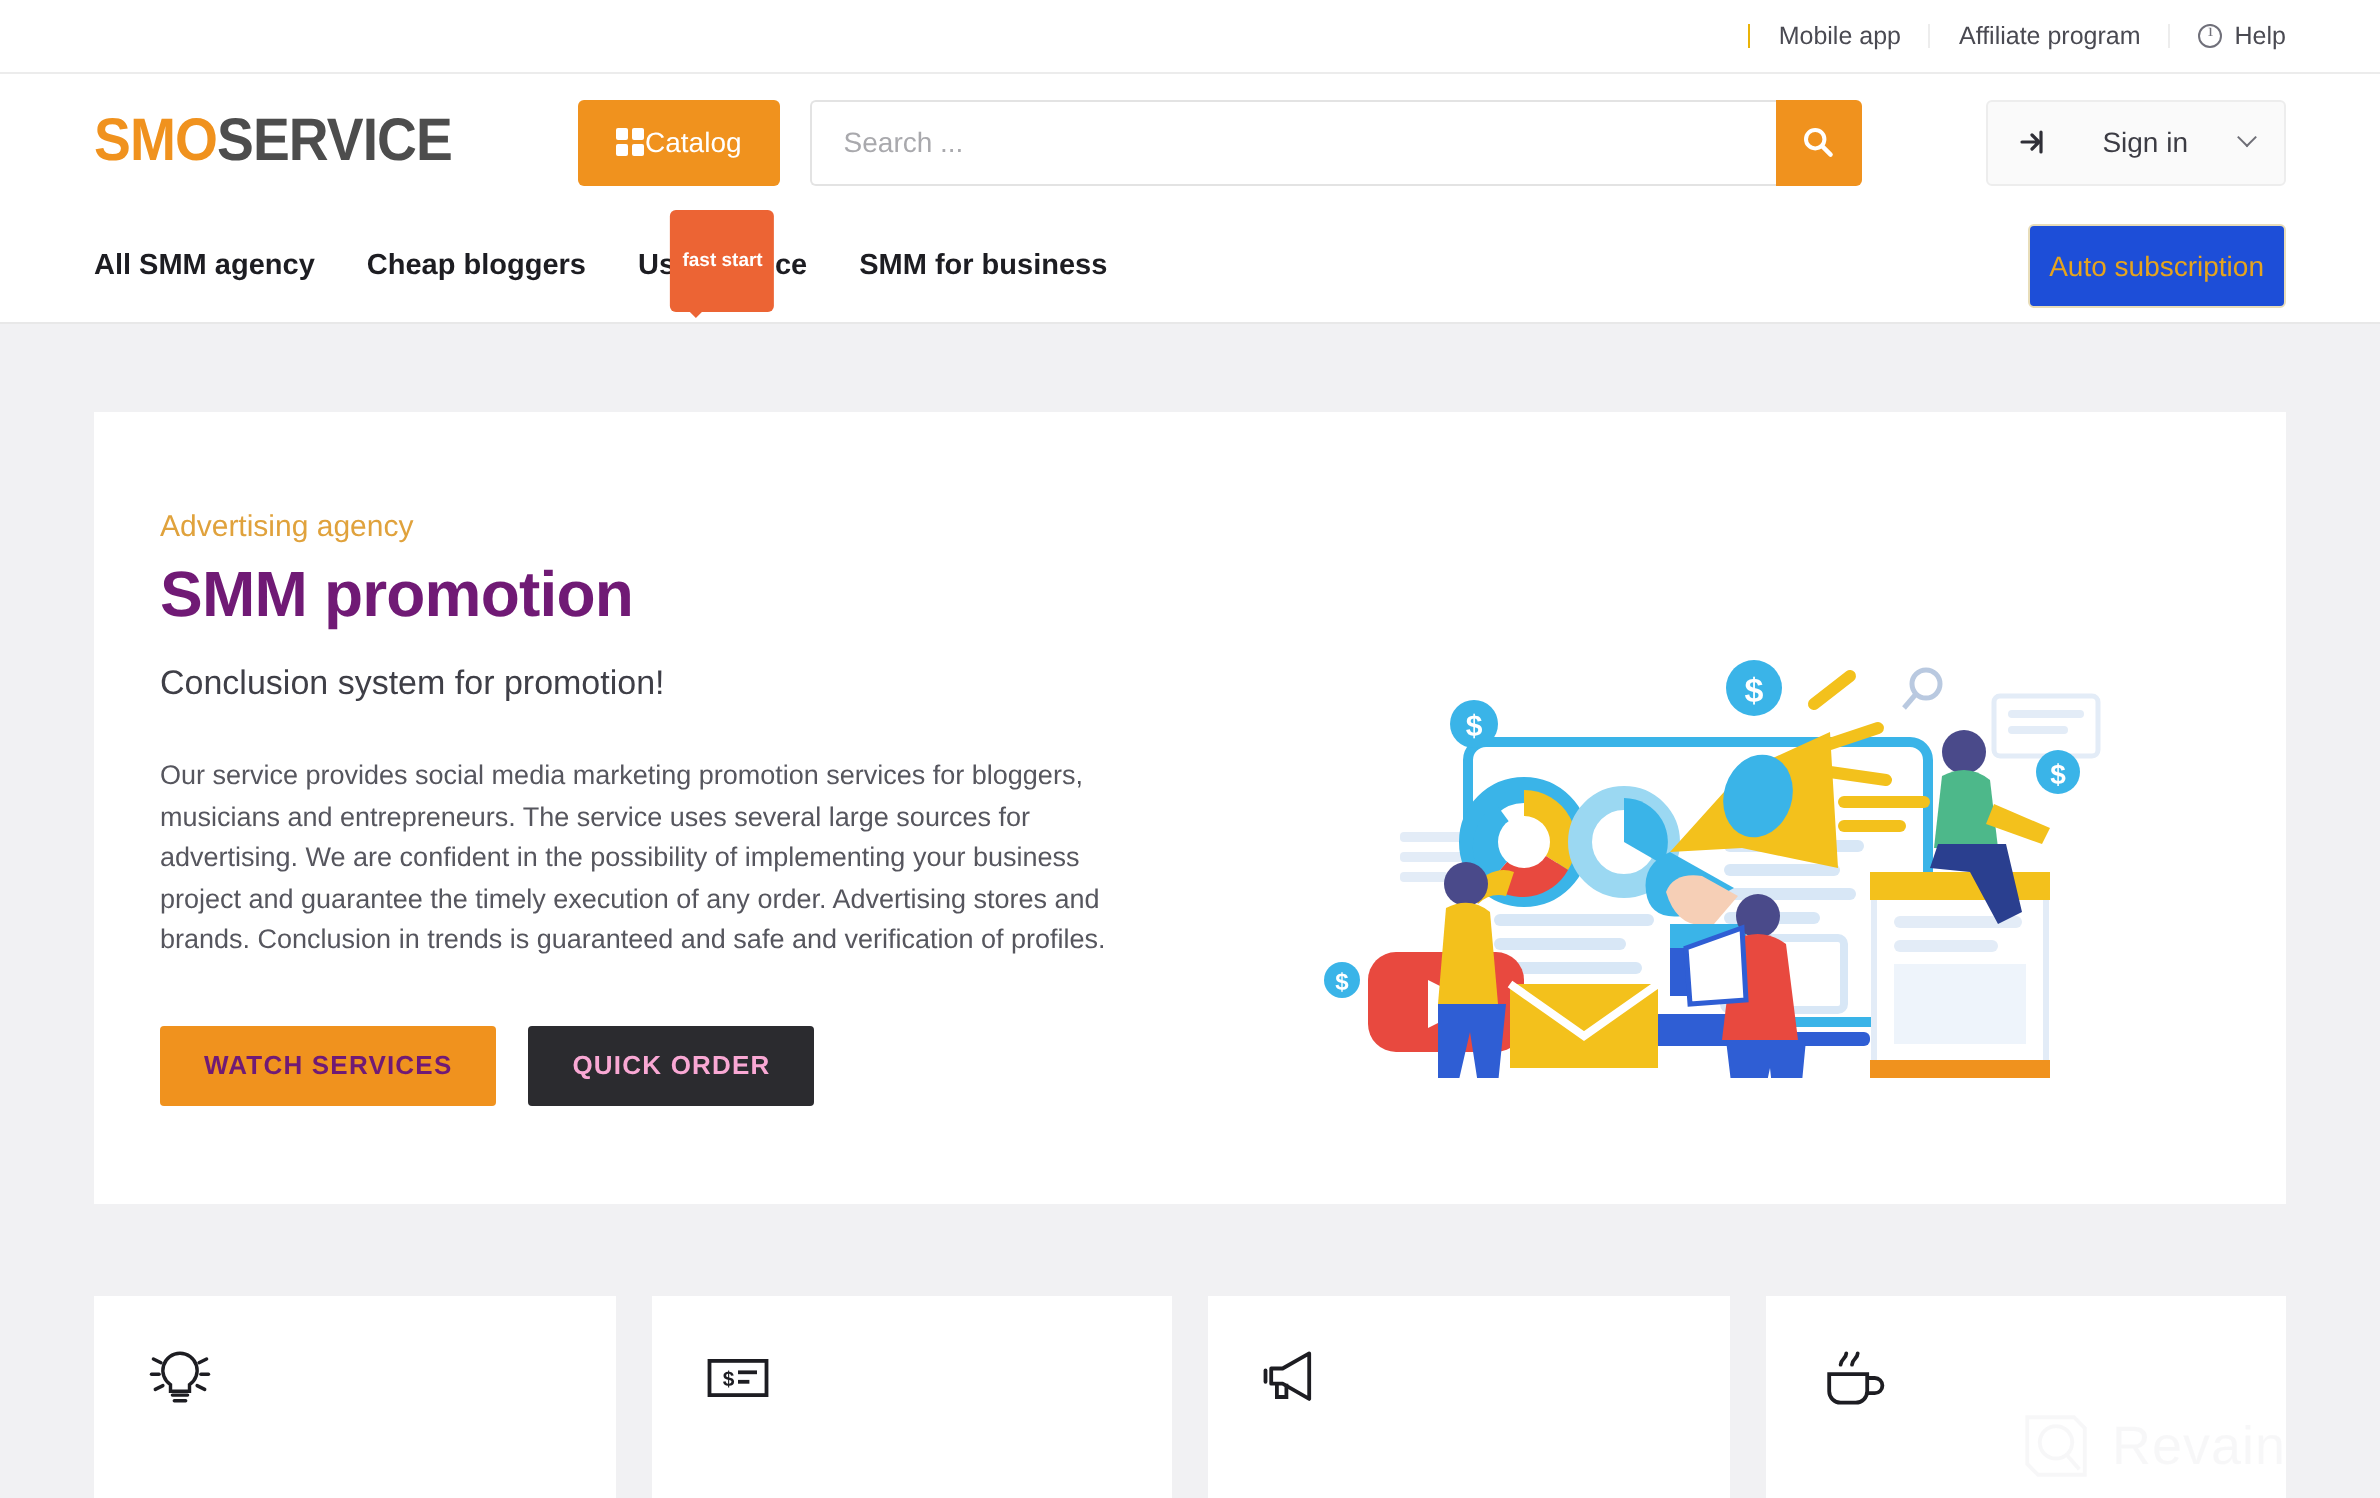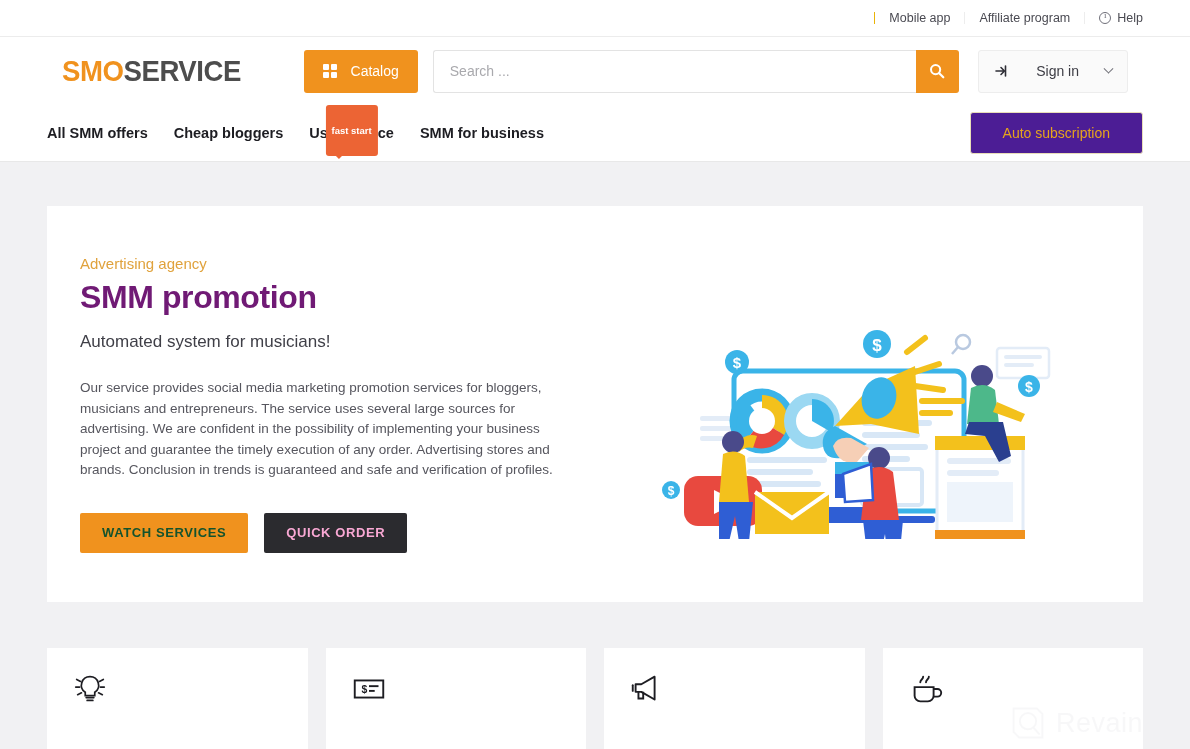--- a/index.html
+++ b/index.html
@@ -33,33 +33,33 @@
   .info-icon::after {
     content: "i"; position: absolute; left: 0; right: 0; top: -2.5px;
     text-align: center; font-size: 9px; color: #70707a;
     font-family: "Liberation Serif", serif;
   }
 
   
   .header {
     height: 68px; background: #fff;
     display: flex; align-items: center;
-    padding: 0 62px;
+    padding: 0 47px;
   }
   .logo { font-size: 30px; font-weight: bold; letter-spacing: -0.5px;
           transform: scaleX(0.92); transform-origin: left center;
           display: flex; align-items: baseline; }
   .logo .smo { color: #f0921e; }
   .logo .service { color: #4d4d4d; }
 
   .catalog-btn {
     margin-left: 47px; height: 43px; background: #f0921e;
     border: none; border-radius: 3px; color: #fff;
     font-size: 14px; display: flex; align-items: center;
-    gap: 14px; padding: 0 19px; cursor: pointer;
+    gap: 1px; padding: 0 19px; cursor: pointer;
     font-family: "Liberation Sans", sans-serif;
   }
   .grid-icon { display: grid; grid-template-columns: 6px 6px;
     grid-template-rows: 6px 6px; gap: 2px; flex: none; }
   .grid-icon i { background: #fff; display: block; border-radius: 1px; }
 
   .search-wrap { margin-left: 15px; display: flex; height: 43px; }
   .search-input {
     width: 483px; border: 1px solid #e3e3e3; border-right: none;
     border-radius: 3px 0 0 3px; padding: 0 16px; font-size: 14px;
@@ -98,40 +98,40 @@
     background: #ec6434; color: #fff; font-size: 9.5px; font-weight: bold;
     padding: 20px 6px; border-radius: 3px; white-space: nowrap;
   }
   .nav-badge::after {
     content: ""; position: absolute; bottom: -3px; left: 9px;
     border-left: 4px solid transparent; border-right: 4px solid transparent;
     border-top: 4px solid #ec6434;
   }
   .auto-sub {
     margin-left: auto; height: 42px; border: 1px solid #e8ddb9;
-    border-radius: 3px; background: #4c1d95; color: #e6a41d;
+    border-radius: 3px; background: #1d4ed8; color: #e6a41d;
     font-size: 14px; display: flex; align-items: center;
-    padding: 0 32px; cursor: pointer;
+    padding: 0 10px; cursor: pointer;
     font-family: "Liberation Sans", sans-serif;
   }
 
   
   .hero {
     margin: 44px 47px 0 47px; background: #fff; height: 396px;
     display: flex; align-items: center; position: relative;
   }
   .hero-text { width: 520px; padding-left: 33px; }
   .kicker { color: #e0a23c; font-size: 15px; margin-bottom: 7px; }
   .hero-title { font-size: 32px; font-weight: bold; color: #701a75;
     letter-spacing: -0.4px; margin-bottom: 16px; }
   .hero-sub { font-size: 17px; color: #3f3f47; margin-bottom: 26px; }
   .hero-body { font-size: 13.5px; line-height: 1.52; color: #56565e;
     width: 495px; margin-bottom: 32px; }
   .hero-btns { display: flex; gap: 16px; }
-  .btn-watch { background: #f0921e; color: #14532d; border: none;
+  .btn-watch { background: #f0921e; color: #701a75; border: none;
     padding: 0 22px; height: 40px; font-size: 13px; font-weight: bold;
     letter-spacing: 0.6px; cursor: pointer; border-radius: 2px;
     font-family: "Liberation Sans", sans-serif; }
   .btn-order { background: #2b2b2f; color: #f9a8d4; border: none;
     padding: 0 22px; height: 40px; font-size: 13px; font-weight: bold;
     letter-spacing: 0.6px; cursor: pointer; border-radius: 2px;
     font-family: "Liberation Sans", sans-serif; }
   .hero-art { position: absolute; left: 610px; top: 118px; }
 
   
@@ -191,42 +191,42 @@
       <path d="M2 7h8M7 3.5 10.5 7 7 10.5" fill="none" stroke="#2f2f37" stroke-width="1.6" stroke-linecap="round" stroke-linejoin="round"></path>
       <path d="M11.5 2v10" stroke="#2f2f37" stroke-width="1.6" stroke-linecap="round"></path>
     </svg>
     <span>Sign in</span>
     <span class="chev"></span>
   </div>
 </div>
 
 <div class="navbar">
   <div class="nav-item">
-    <span>All SMM offers</span>
+    <span>All SMM agency</span>
   </div>
   <div class="nav-item">
     <span>Cheap bloggers</span>
   </div>
   <div class="nav-item">
     <span class="nav-badge">fast start</span>
     <span>User Choice</span>
   </div>
   <div class="nav-item">
     <span>SMM for business</span>
   </div>
   <div class="auto-sub">
     <span>Auto subscription</span>
   </div>
 </div>
 
 <div class="hero">
   <div class="hero-text">
     <div class="kicker">Advertising agency</div>
     <div class="hero-title">SMM promotion</div>
-    <div class="hero-sub">Automated system for musicians!</div>
+    <div class="hero-sub">Conclusion system for promotion!</div>
     <div class="hero-body">Our service provides social media marketing promotion services for bloggers, musicians and entrepreneurs. The service uses several large sources for advertising. We are confident in the possibility of implementing your business project and guarantee the timely execution of any order. Advertising stores and brands. Conclusion in trends is guaranteed and safe and verification of profiles.</div>
     <div class="hero-btns">
       <button class="btn-watch">WATCH SERVICES</button>
       <button class="btn-order">QUICK ORDER</button>
     </div>
   </div>
 
   <svg class="hero-art" width="395" height="215" viewBox="0 0 395 215">
 
     <g fill="#e3ecf7">

